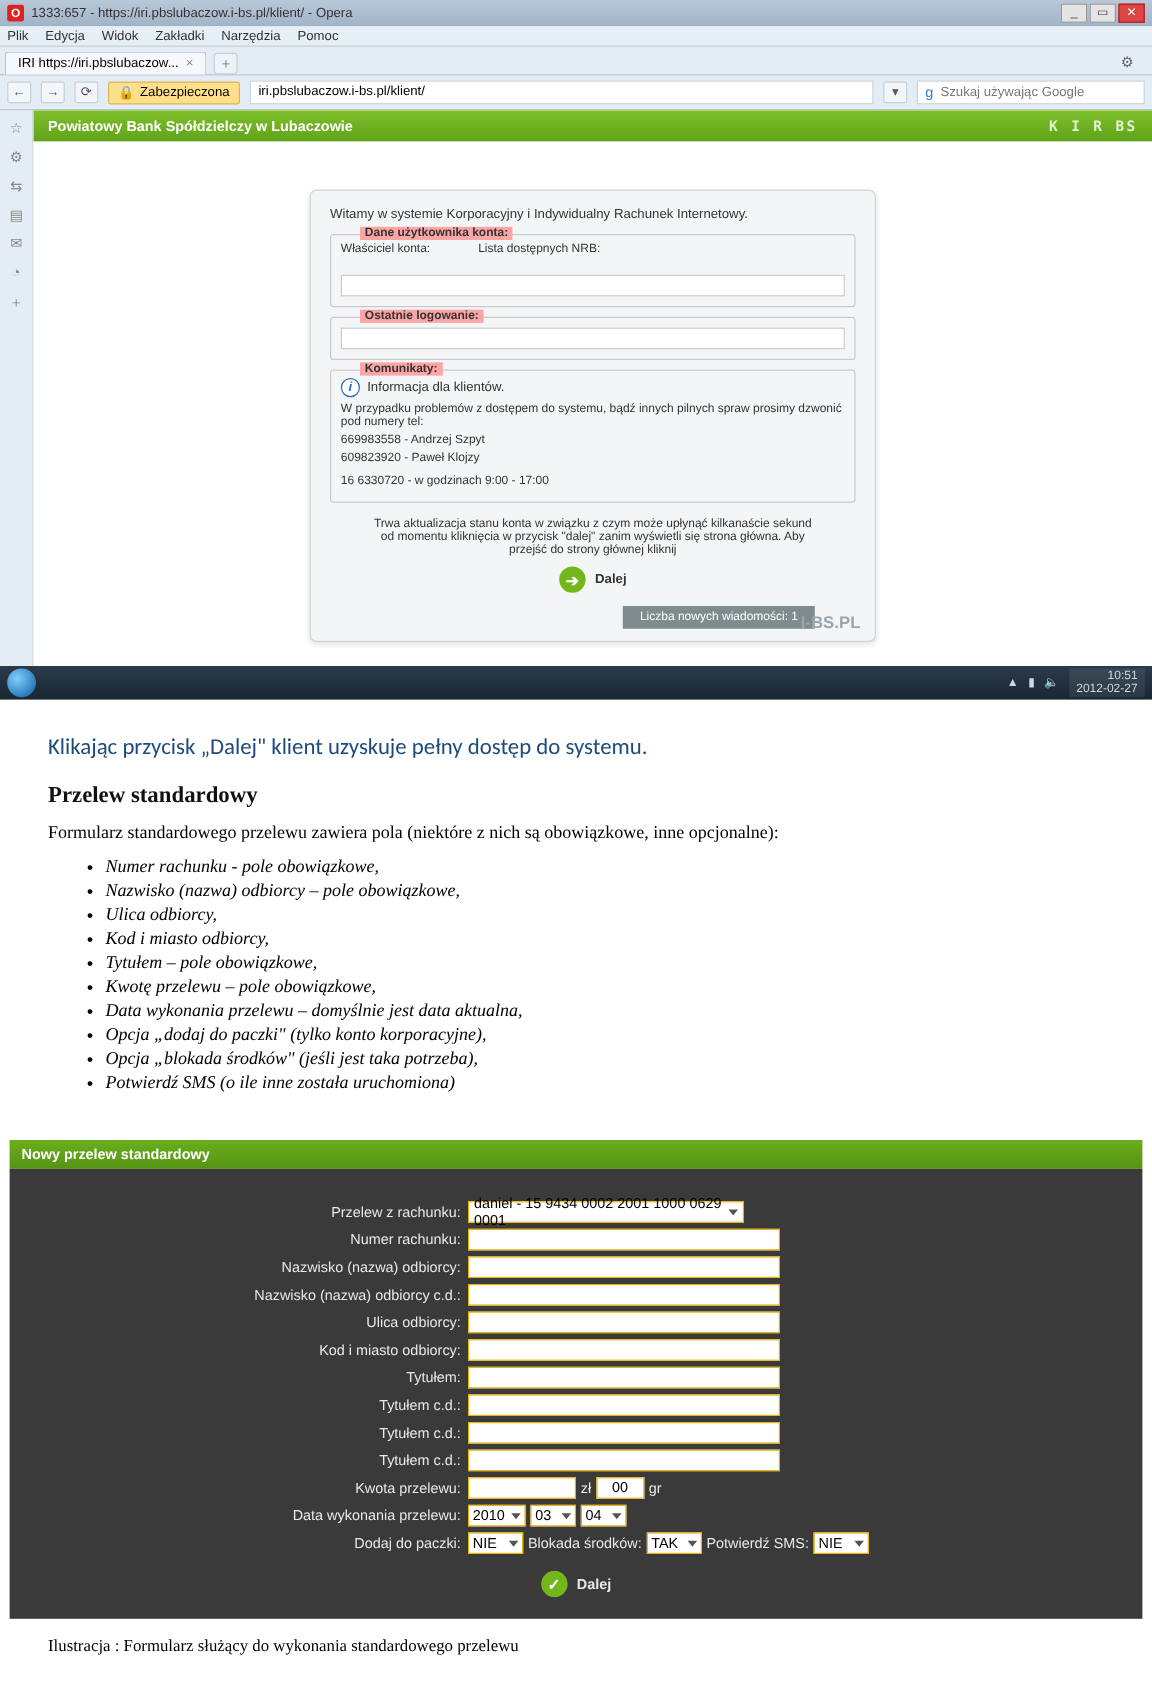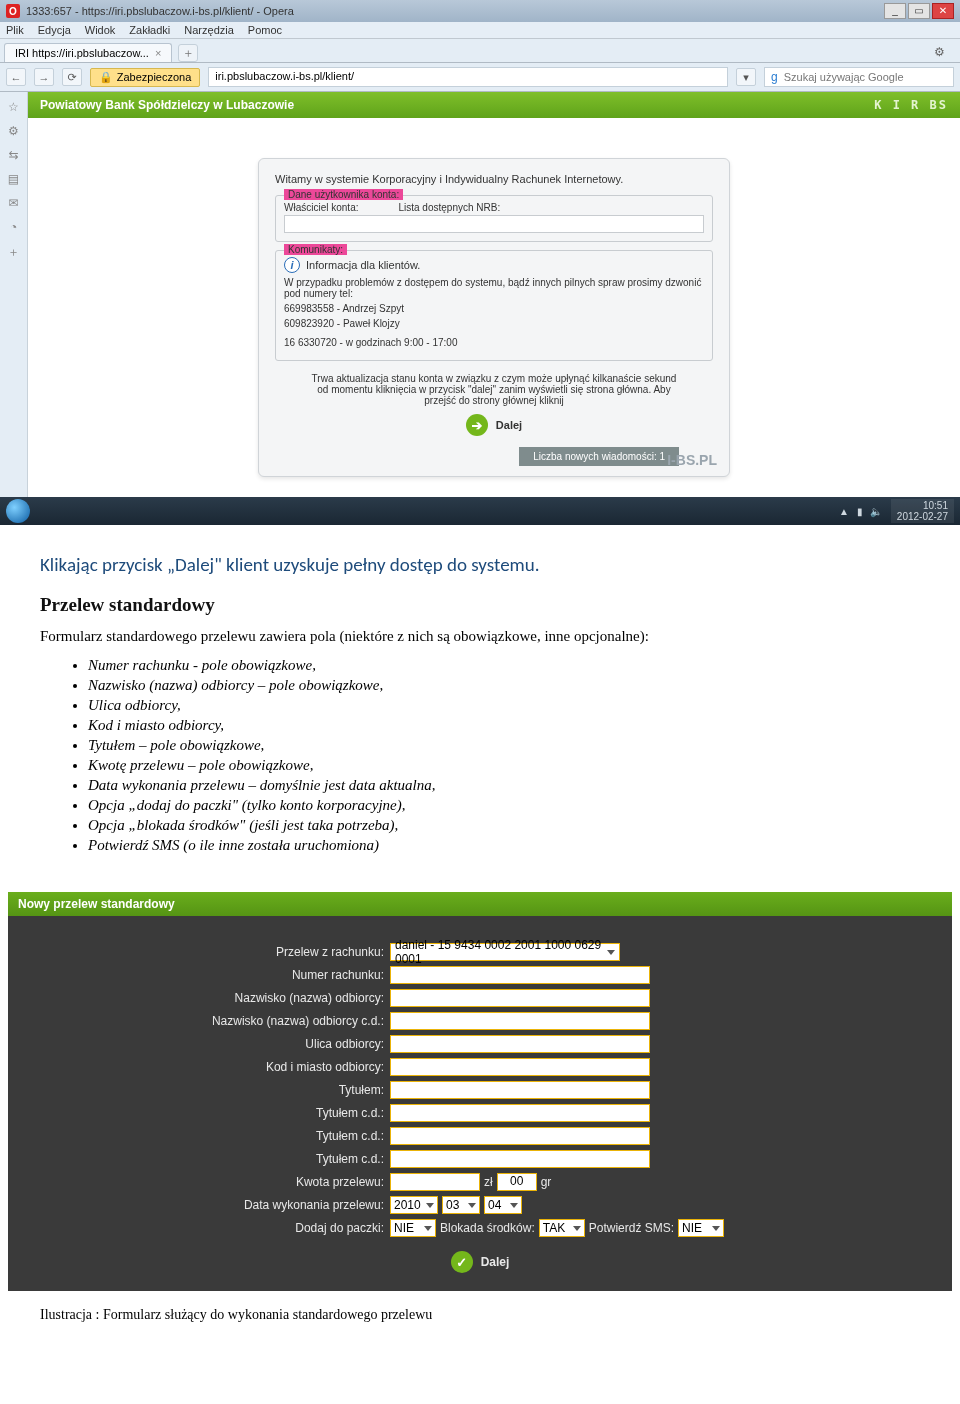--- a/index.html
+++ b/index.html
@@ -36,22 +36,22 @@
 
   
   .page { flex: 1; background: #fff; }
   .bank-hdr { background: linear-gradient(#7fbf2a, #5fa31a); color: #fff; padding: 6px 12px; display: flex; align-items: flex-start; font-size: 12px; font-weight: bold; }
   .bank-hdr .logos { margin-left: auto; font-family: monospace; color: #e4f4d0; letter-spacing: 2px; font-size: 12px; }
 
   .dialog-wrap { background: #fff; padding: 40px 230px 20px; position: relative; }
   .dialog { background: #f4f5f6; border: 1px solid #d0d4d8; border-radius: 6px; padding: 14px 16px 40px; font-size: 11px; color: #333; box-shadow: 0 2px 4px rgba(0,0,0,.1); position: relative; }
   .dialog .intro { margin-bottom: 10px; }
   .fs { border: 1px solid #c8ccd0; border-radius: 3px; margin: 8px 0 0; padding: 6px 8px 8px; position: relative; }
-  .fs .lg { position: absolute; top: -7px; left: 8px; background: #ec4899; padding: 0 4px; font-weight: normal; font-size: 10px; }
-  .fs-row { display: flex; align-items: center; gap: 40px; font-size: 10px; margin-bottom: 2px; }
+  .fs .lg { position: absolute; top: -7px; left: 24px; background: #fca5a5; padding: 0 4px; font-weight: bold; font-size: 10px; }
+  .fs-row { display: flex; align-items: center; gap: 40px; font-size: 10px; margin-bottom: 16px; }
   .blank { background: #fff; border: 1px solid #c8ccd0; height: 18px; margin-top: 2px; }
   .info-row { display: flex; align-items: center; gap: 6px; margin-bottom: 4px; }
   .info-ico { width: 16px; height: 16px; border-radius: 50%; background: #fff; border: 1px solid #2a6db8; color: #2a6db8; display: inline-flex; align-items: center; justify-content: center; font-style: italic; font-weight: bold; font-size: 11px; }
   .msg-p { font-size: 10px; margin: 4px 0; }
   .wait-txt { text-align: center; font-size: 10px; margin: 12px 30px 8px; }
   .dalej-row { text-align: center; margin-top: 6px; }
   .dalej-btn { display: inline-flex; align-items: center; gap: 8px; cursor: pointer; }
   .arrow-ico { width: 22px; height: 22px; border-radius: 50%; background: #74b71b; display: inline-flex; align-items: center; justify-content: center; color: #fff; font-size: 13px; font-weight: bold; }
   .msg-bar { position: absolute; bottom: 10px; right: 50px; background: #7f8c8d; color: #fff; padding: 4px 14px; font-size: 10px; }
   .ibs-logo { position: absolute; bottom: 8px; right: 12px; font-size: 14px; color: #9aa5ae; font-weight: bold; }
@@ -160,20 +160,24 @@
 
         <div class="fs">
           <div class="lg">Dane użytkownika konta:</div>
           <div class="fs-row">
             <span>Właściciel konta:</span>
             <span>Lista dostępnych NRB:</span>
           </div>
           <div class="blank"></div>
         </div>
 
+        <div class="fs">
+          <div class="lg">Ostatnie logowanie:</div>
+          <div class="blank"></div>
+        </div>
 
         <div class="fs">
           <div class="lg">Komunikaty:</div>
           <div class="info-row">
             <span class="info-ico">i</span>
             <span>Informacja dla klientów.</span>
           </div>
           <p class="msg-p">W przypadku problemów z dostępem do systemu, bądź innych pilnych spraw prosimy dzwonić pod numery tel:</p>
           <p class="msg-p">669983558 - Andrzej Szpyt</p>
           <p class="msg-p">609823920 - Paweł Klojzy</p>

